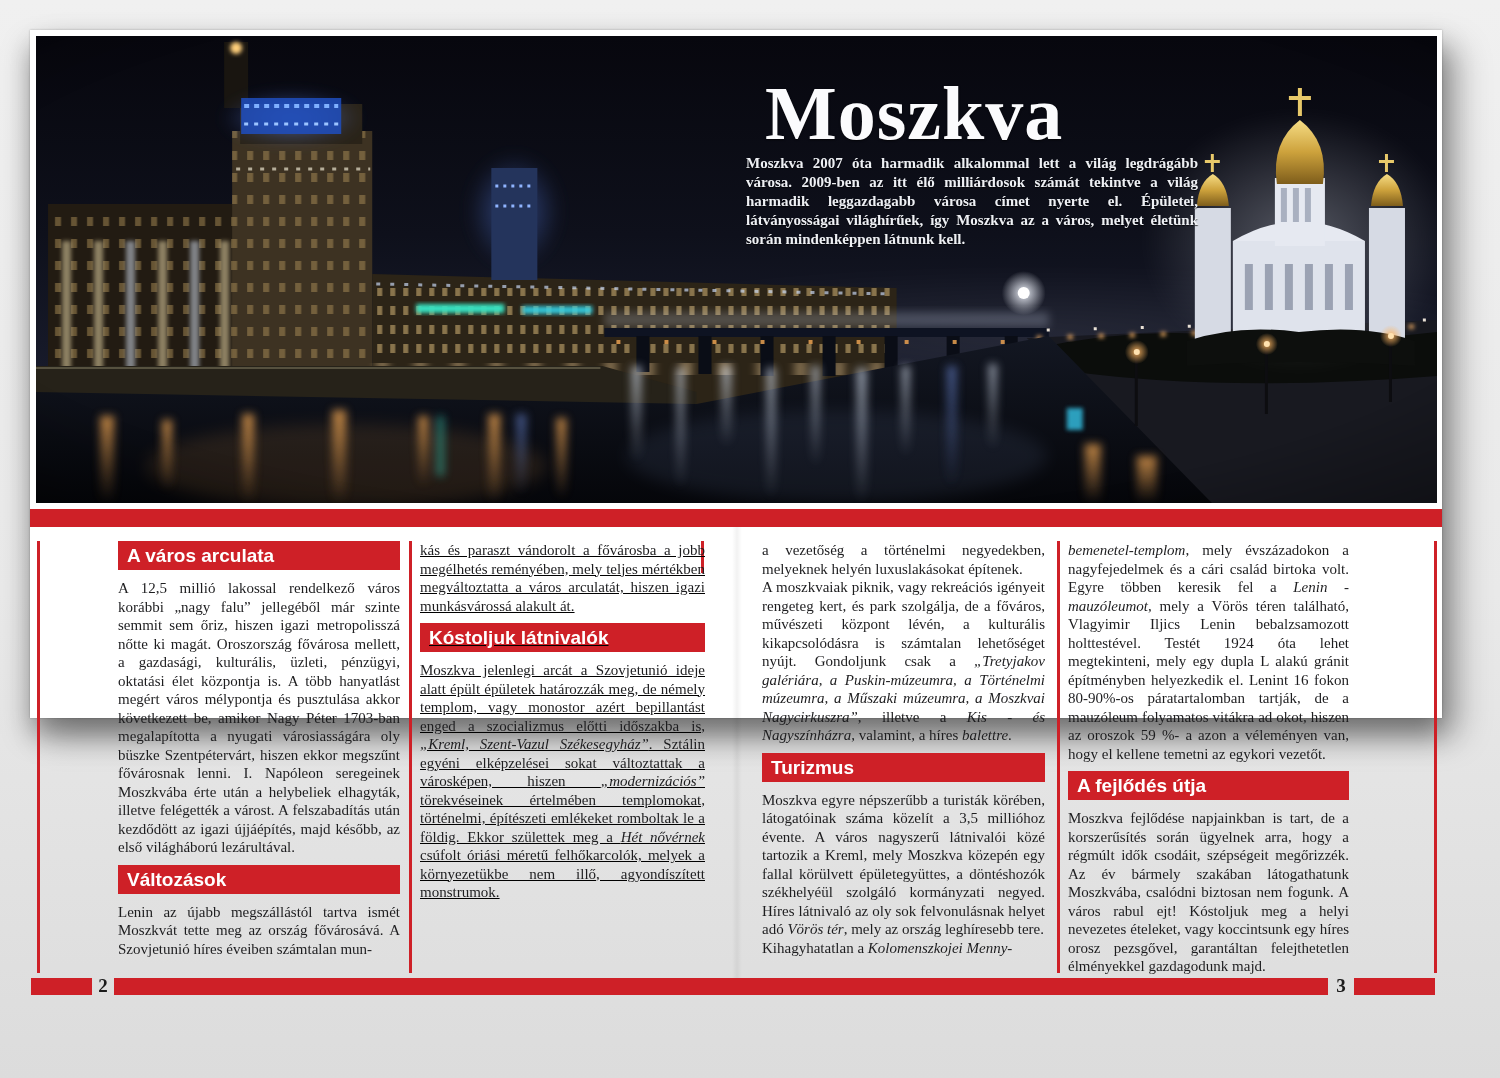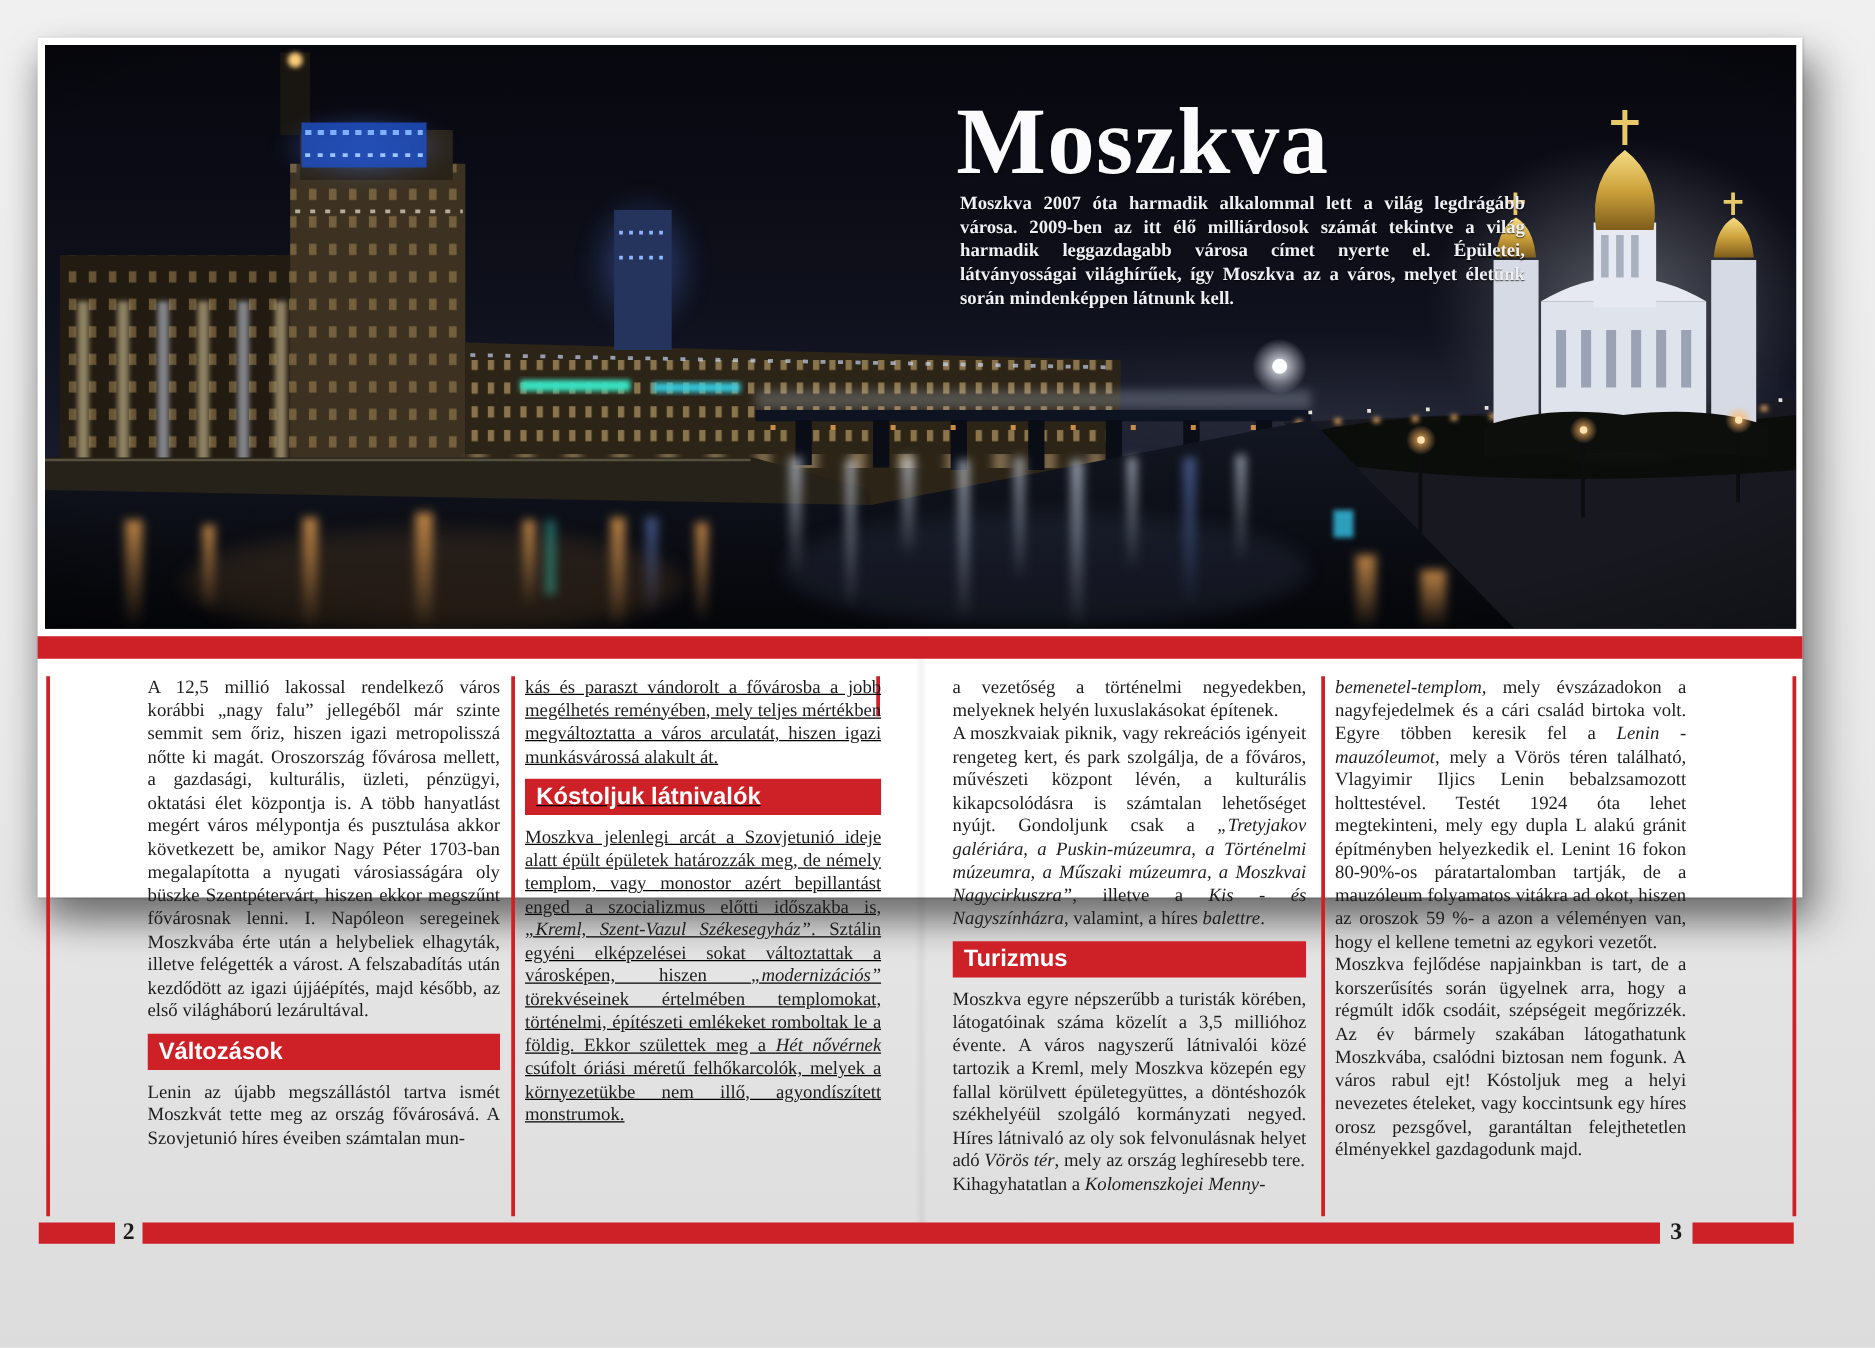--- a/index.html
+++ b/index.html
@@ -7,21 +7,21 @@
     font-family:"Liberation Serif",serif;}
   :root{--accent:#ce2027;}
   .canvas{position:relative;width:1500px;height:1078px;}
   .page{position:absolute;left:30px;top:30px;width:1412px;height:688px;background:#fff;
     box-shadow:0 16px 26px rgba(0,0,0,.35), 16px 18px 32px rgba(0,0,0,.28), 0 0 2px rgba(0,0,0,.25);}
   .photo{position:absolute;left:6px;top:6px;width:1401px;height:467px;overflow:hidden;background:#07070e;}
   .photo svg{display:block;width:100%;height:100%;}
   .hero-title{position:absolute;left:735px;top:44px;width:500px;
     font:700 76px/1.05 "Liberation Serif",serif;color:#fbfbfd;letter-spacing:1px;
     text-shadow:0 1px 2px rgba(0,0,0,.6);}
-  .hero-intro{position:absolute;left:738px;top:124px;width:452px;
+  .hero-intro{position:absolute;left:716px;top:124px;width:452px;
     font:700 15px/19px "Liberation Serif",serif;color:#eef0f4;text-align:justify;
     text-shadow:0 1px 1px rgba(0,0,0,.7);}
   .gutter-shade{position:absolute;left:702px;top:479px;width:10px;height:469px;
     background:linear-gradient(90deg,rgba(0,0,0,0),rgba(0,0,0,.05),rgba(0,0,0,0));}
   .band-top{position:absolute;left:0;top:479px;width:1412px;height:18px;background:var(--accent);}
   .vrule{position:absolute;top:511px;width:3px;height:432px;background:var(--accent);}
   .vrule.r1{left:7px;} .vrule.r2{left:379px;} .vrule.r3{left:1027px;} .vrule.r4{left:1404px;}
   .vrule.tick{left:671px;height:32px;}
   .col{position:absolute;top:511px;height:435px;overflow:hidden;}
   .col.c1{left:88px;width:282px;} .col.c2{left:390px;width:285px;text-decoration:underline;}
@@ -264,38 +264,40 @@
     <div class="gutter-shade"></div>
     <div class="band-top"></div>
 
     <div class="vrule r1"></div>
     <div class="vrule r2"></div>
     <div class="vrule tick"></div>
     <div class="vrule r3"></div>
     <div class="vrule r4"></div>
 
     <div class="col c1">
+        <div class="sec-header">A város arculata</div>
         <p class="body-para"><span>A 12,5 millió lakossal rendelkező város korábbi „nagy falu” jellegéből már szinte semmit sem őriz, hiszen igazi metropolisszá nőtte ki magát. Oroszország fővárosa mellett, a gazdasági, kulturális, üzleti, pénzügyi, oktatási élet központja is. A több hanyatlást megért város mélypontja és pusztulása akkor következett be, amikor Nagy Péter 1703-ban megalapította a nyugati városiasságára oly büszke Szentpétervárt, hiszen ekkor megszűnt fővárosnak lenni. I. Napóleon seregeinek Moszkvába érte után a helybeliek elhagyták, illetve felégették a várost. A felszabadítás után kezdődött az igazi újjáépítés, majd később, az első világháború lezárultával.</span></p>
         <div class="sec-header">Változások</div>
         <p class="body-para"><span>Lenin az újabb megszállástól tartva ismét Moszkvát tette meg az ország fővárosává. A Szovjetunió híres éveiben számtalan mun-</span></p>
       </div>
     <div class="col c2">
         <p class="body-para"><span>kás és paraszt vándorolt a fővárosba a jobb megélhetés reményében, mely teljes mértékben megváltoztatta a város arculatát, hiszen igazi munkásvárossá alakult át.</span></p>
         <div class="sec-header">Kóstoljuk látnivalók</div>
         <p class="body-para"><span>Moszkva jelenlegi arcát a Szovjetunió ideje alatt épült épületek határozzák meg, de némely templom, vagy monostor azért bepillantást enged a szocializmus előtti időszakba is, </span><em>„Kreml, Szent-Vazul Székesegyház”</em><span>.  Sztálin egyéni elképzelései sokat változtattak a városképen, hiszen </span><em>„modernizációs”</em><span> törekvéseinek értelmében templomokat, történelmi, építészeti emlékeket romboltak le a földig. Ekkor születtek meg a </span><em>Hét nővérnek</em><span> csúfolt óriási méretű felhőkarcolók, melyek a környezetükbe nem illő, agyondíszített monstrumok.</span></p>
       </div>
     <div class="col c3">
         <p class="body-para"><span>a vezetőség a történelmi negyedekben, melyeknek helyén luxuslakásokat építenek.</span></p>
         <p class="body-para"><span>A moszkvaiak piknik, vagy rekreációs igényeit rengeteg kert, és park szolgálja, de a főváros, művészeti központ lévén, a kulturális kikapcsolódásra is számtalan lehetőséget nyújt. Gondoljunk csak a </span><em>„Tretyjakov galériára, a Puskin-múzeumra, a Történelmi múzeumra, a Műszaki múzeumra, a Moszkvai Nagycirkuszra”</em><span>, illetve a </span><em>Kis - és Nagyszínházra</em><span>, valamint, a híres </span><em>balettre</em><span>.</span></p>
         <div class="sec-header">Turizmus</div>
         <p class="body-para"><span>Moszkva egyre népszerűbb a turisták körében, látogatóinak száma közelít a 3,5 millióhoz évente. A város nagyszerű látnivalói közé tartozik a Kreml, mely Moszkva közepén egy fallal körülvett épületegyüttes, a döntéshozók székhelyéül szolgáló kormányzati negyed. Híres látnivaló az oly sok felvonulásnak helyet adó </span><em>Vörös tér</em><span>, mely az ország leghíresebb tere.</span></p>
         <p class="body-para"><span>Kihagyhatatlan a </span><em>Kolomenszkojei Menny-</em></p>
       </div>
     <div class="col c4">
         <p class="body-para"><em>bemenetel-templom</em><span>, mely évszázadokon a nagyfejedelmek és a cári család birtoka volt. Egyre többen keresik fel a </span><em>Lenin - mauzóleumot</em><span>, mely a Vörös téren található, Vlagyimir Iljics Lenin bebalzsamozott holttestével. Testét 1924 óta lehet megtekinteni, mely egy dupla L alakú gránit építményben helyezkedik el. Lenint 16 fokon 80-90%-os páratartalomban tartják, de a mauzóleum folyamatos vitákra ad okot, hiszen az oroszok 59 %- a azon a véleményen van, hogy el kellene temetni az egykori vezetőt.</span></p>
+        <div class="sec-header">A fejlődés útja</div>
         <p class="body-para"><span>Moszkva fejlődése napjainkban is tart, de a korszerűsítés során ügyelnek arra, hogy a régmúlt idők csodáit, szépségeit megőrizzék. Az év bármely szakában látogathatunk Moszkvába, csalódni biztosan nem fogunk. A város rabul ejt! Kóstoljuk meg a helyi nevezetes ételeket, vagy koccintsunk egy híres orosz pezsgővel, garantáltan felejthetetlen élményekkel gazdagodunk majd.</span></p>
       </div>
 
     <div class="band-bottom-seg seg-a"></div>
     <div class="pagenum pn-left">2</div>
     <div class="band-bottom-seg seg-b"></div>
     <div class="pagenum pn-right">3</div>
     <div class="band-bottom-seg seg-c"></div>
 
   </div>

